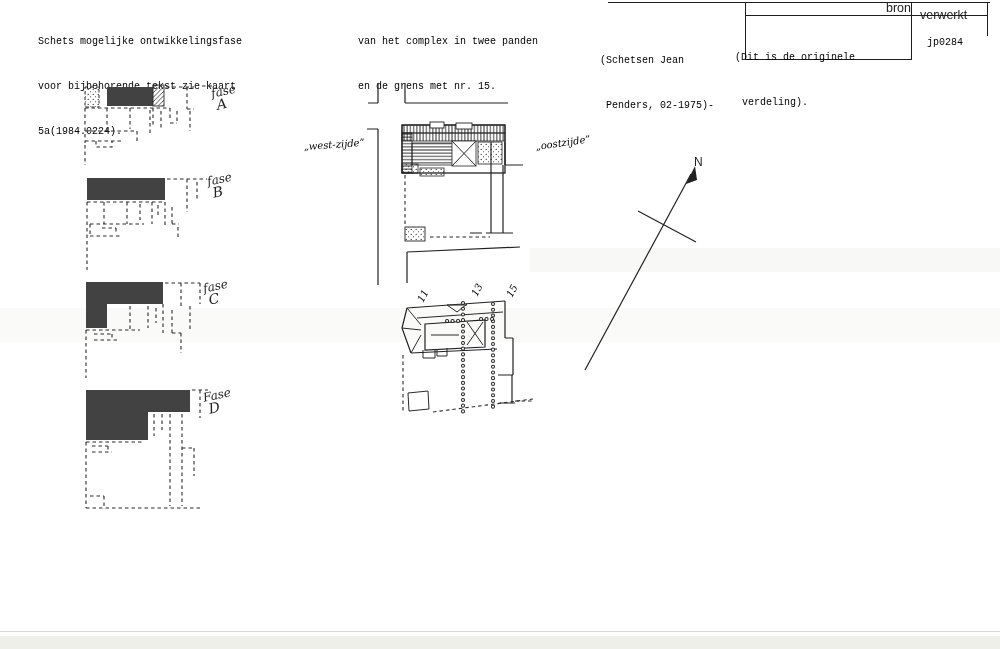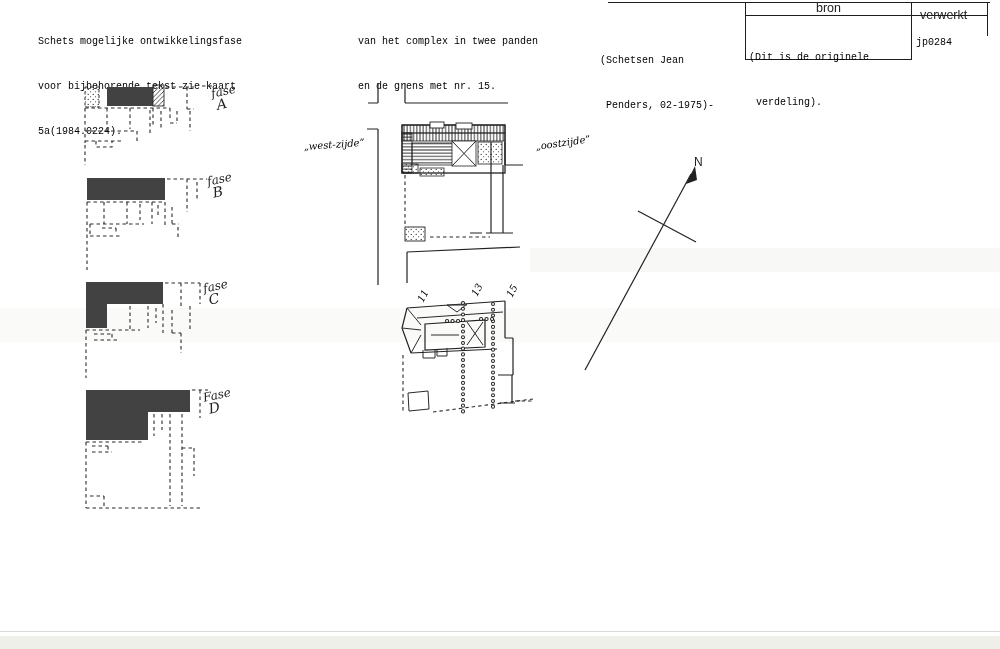--- a/index.html
+++ b/index.html
@@ -65,28 +65,28 @@
 
   <div class="abs" style="left:605px;top:0;width:385px;height:62px">
 
     <div class="abs tline" style="left:3px;top:2px;width:382px;height:1px"></div>
     <div class="abs tline" style="left:140px;top:2px;width:1px;height:58px"></div>
     <div class="abs tline" style="left:306px;top:2px;width:1px;height:58px"></div>
     <div class="abs tline" style="left:382px;top:2px;width:1px;height:34px"></div>
     <div class="abs tline" style="left:140px;top:15px;width:243px;height:1px"></div>
     <div class="abs tline" style="left:140px;top:59px;width:167px;height:1px"></div>
 
-    <div class="abs sans" style="left:141px;top:1px;width:165px;text-align:center">bron</div>
+    <div class="abs sans" style="left:141px;top:1px;width:165px;text-align:right">bron</div>
     <div class="abs sans" style="left:315px;top:8px">verwerkt</div>
 
-    <div class="abs mono" style="left:144px;top:20px">
+    <div class="abs mono" style="left:130px;top:20px">
       <div>(Dit is de originele</div>
       <div style="padding-left:7px">verdeling).</div>
     </div>
-    <div class="abs mono" style="left:311px;top:35px">jp0284</div>
+    <div class="abs mono" style="left:322px;top:35px">jp0284</div>
   </div>
 
   <svg class="abs" style="left:82px;top:83px" width="150" height="95" viewBox="0 0 150 95">
     <rect x="3" y="4" width="14" height="20" fill="url(#pst)" stroke="#2a2a2a" stroke-width="1" stroke-dasharray="3 2.5"></rect>
     <rect x="25" y="4" width="46" height="19" fill="#424242"></rect>
     <rect x="71" y="2" width="11" height="21" fill="url(#pdg)" stroke="#2a2a2a" stroke-width="0.9"></rect>
     <path class="dash" d="M84,4 H112 M120,3 H132"></path>
     <path class="dash" d="M105,4 V26 M105,26 H112 M108,28 V48"></path>
     <path class="dash" d="M3,25 H88 M3,25 V60"></path>
     <path class="dash" d="M25,25 V48 M48,25 V46 M68,27 V50"></path>

